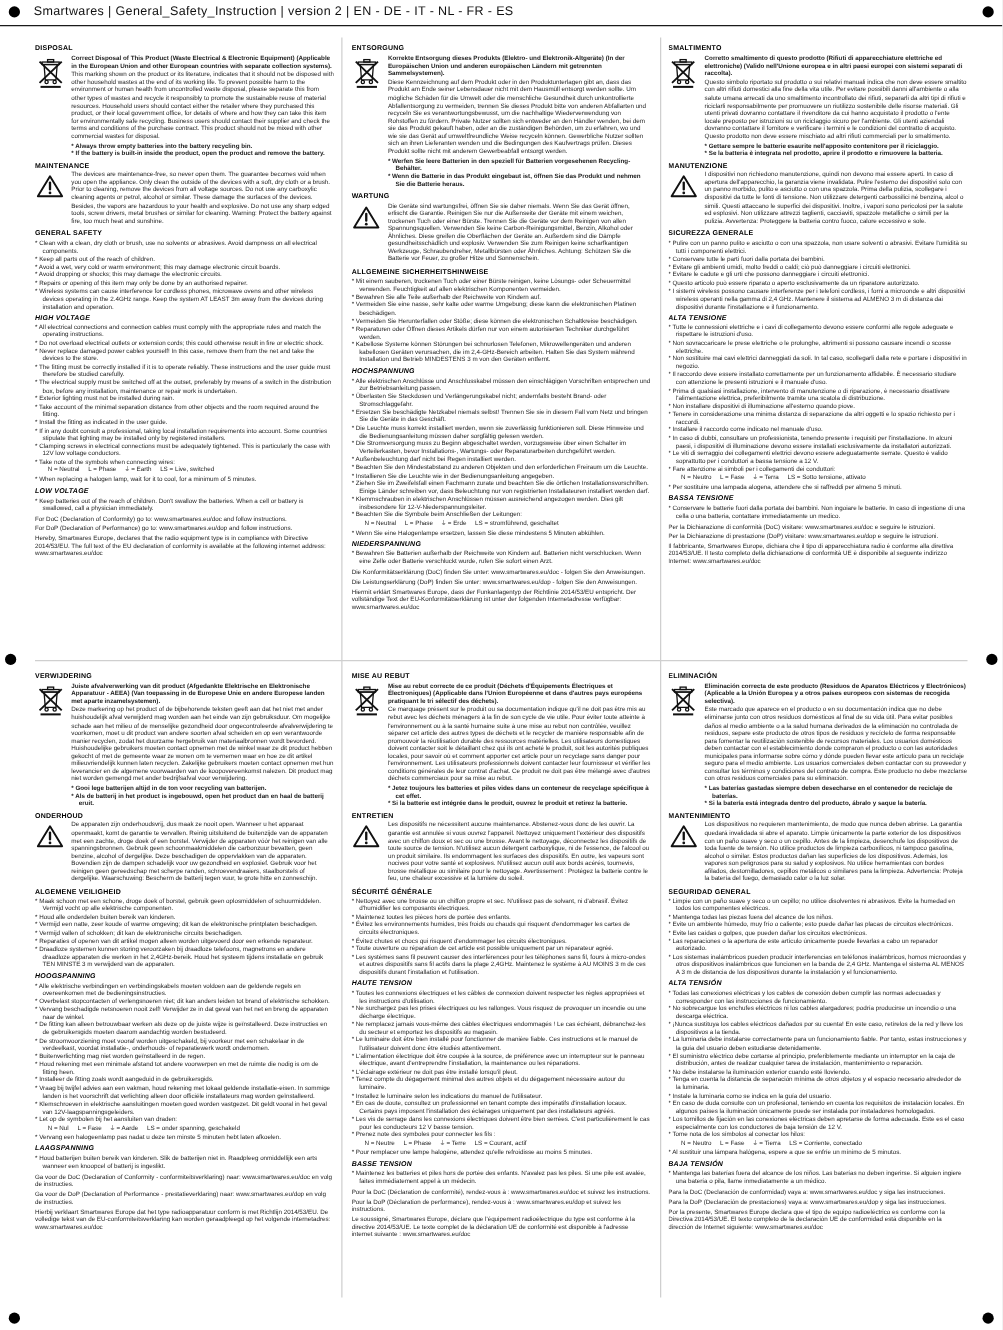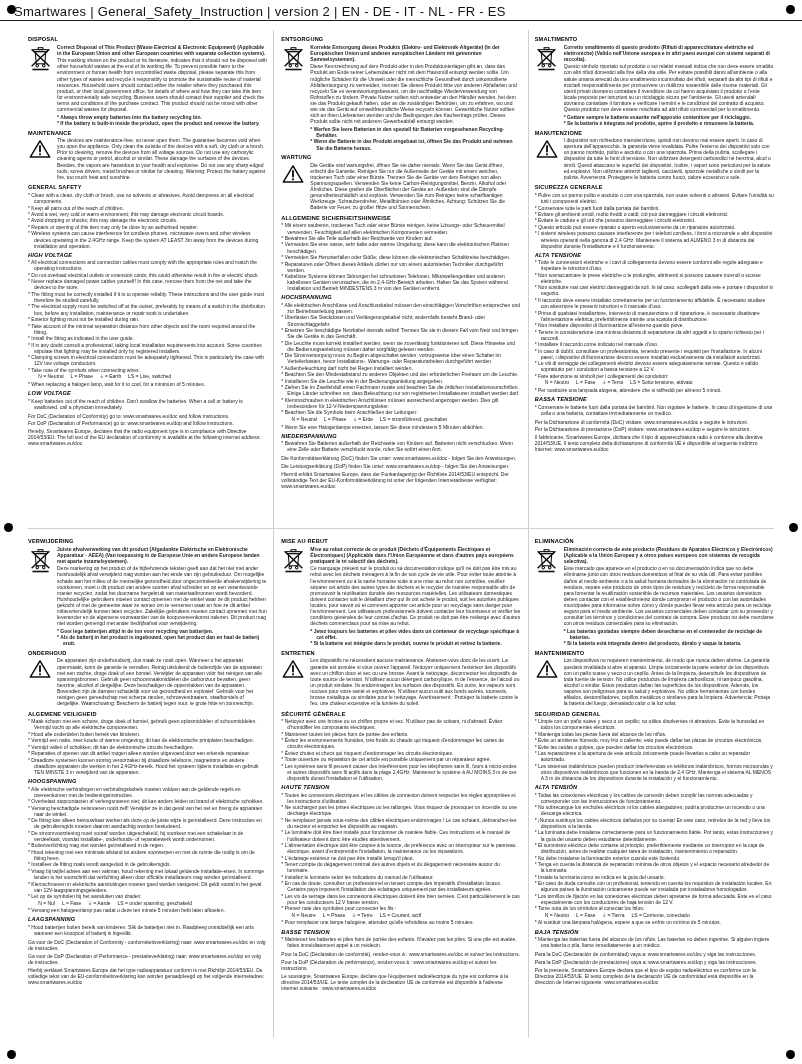--- a/index.html
+++ b/index.html
@@ -1,20 +1,20 @@
 <!DOCTYPE html>
 <html><head>
 <meta charset="utf-8">
 <style>
   * { margin:0; padding:0; box-sizing:border-box; }
   html,body { background:#e8e8e8; }
   body { font-family:"Liberation Sans", sans-serif; }
   .page { position:relative; width:802px; height:1064px; background:#ffffff; overflow:hidden; color:#1c1c1c; margin:0 auto; }
   .reg-mark { position:absolute; width:9px; height:9px; border-radius:50%; background:#000; }
-  .header-title { position:absolute; top:4px; left:14px; font-size:13px; letter-spacing:.3px; color:#111; white-space:nowrap; }
+  .header-title { position:absolute; top:4px; left:27px; font-size:10px; letter-spacing:.3px; color:#111; white-space:nowrap; }
   .header-rule { position:absolute; top:20px; left:0; width:802px; height:1px; background:#1a1a1a; }
   .vsep { position:absolute; top:30px; height:1008px; width:1px; background:#cfcfcf; }
   .hsep { position:absolute; left:28px; width:746px; height:1px; background:#cfcfcf; top:528px; }
   .grid { position:absolute; top:30px; left:28px; width:746px; height:1008px;
           display:grid; grid-template-columns:1fr 1fr 1fr; grid-template-rows:494px 502px;
           column-gap:14px; row-gap:8px; }
   .lang-cell { overflow:hidden; padding-top:4px; }
   .section { margin-bottom:3px; }
   .sec-heading { font-size:5.6px; font-weight:bold; letter-spacing:.2px; margin:2px 0 1.5px; color:#000; }
   .sec-heading.italic { font-style:italic; }

